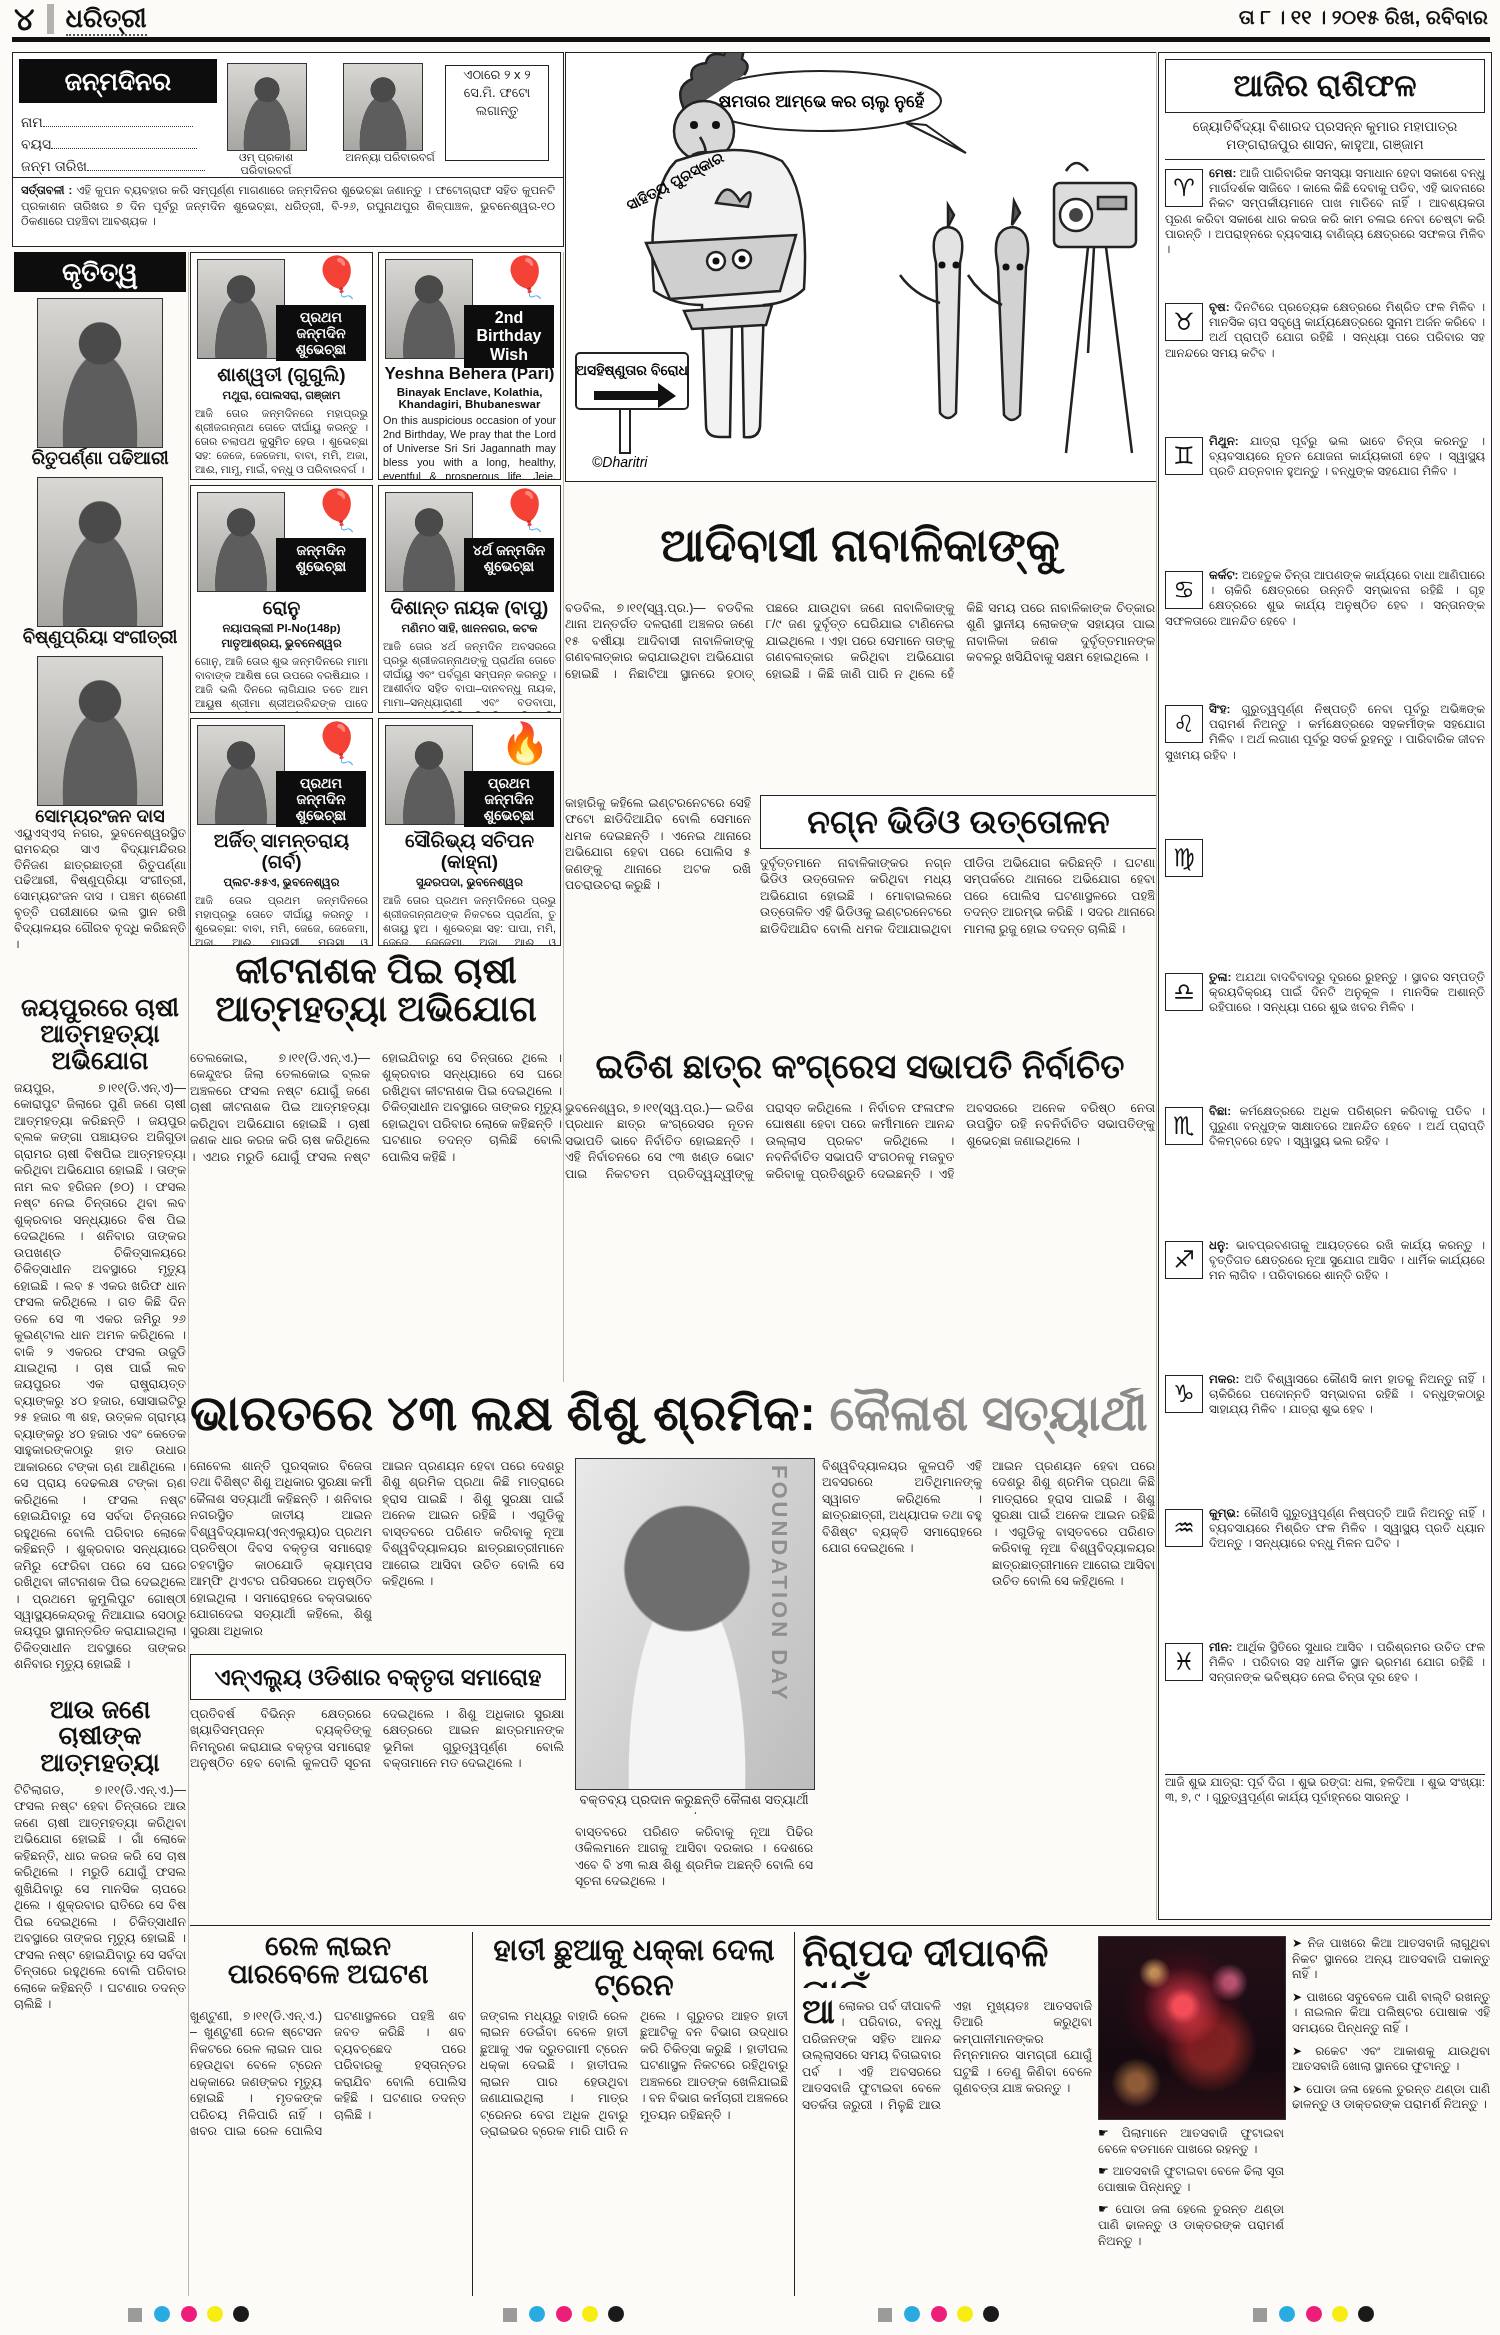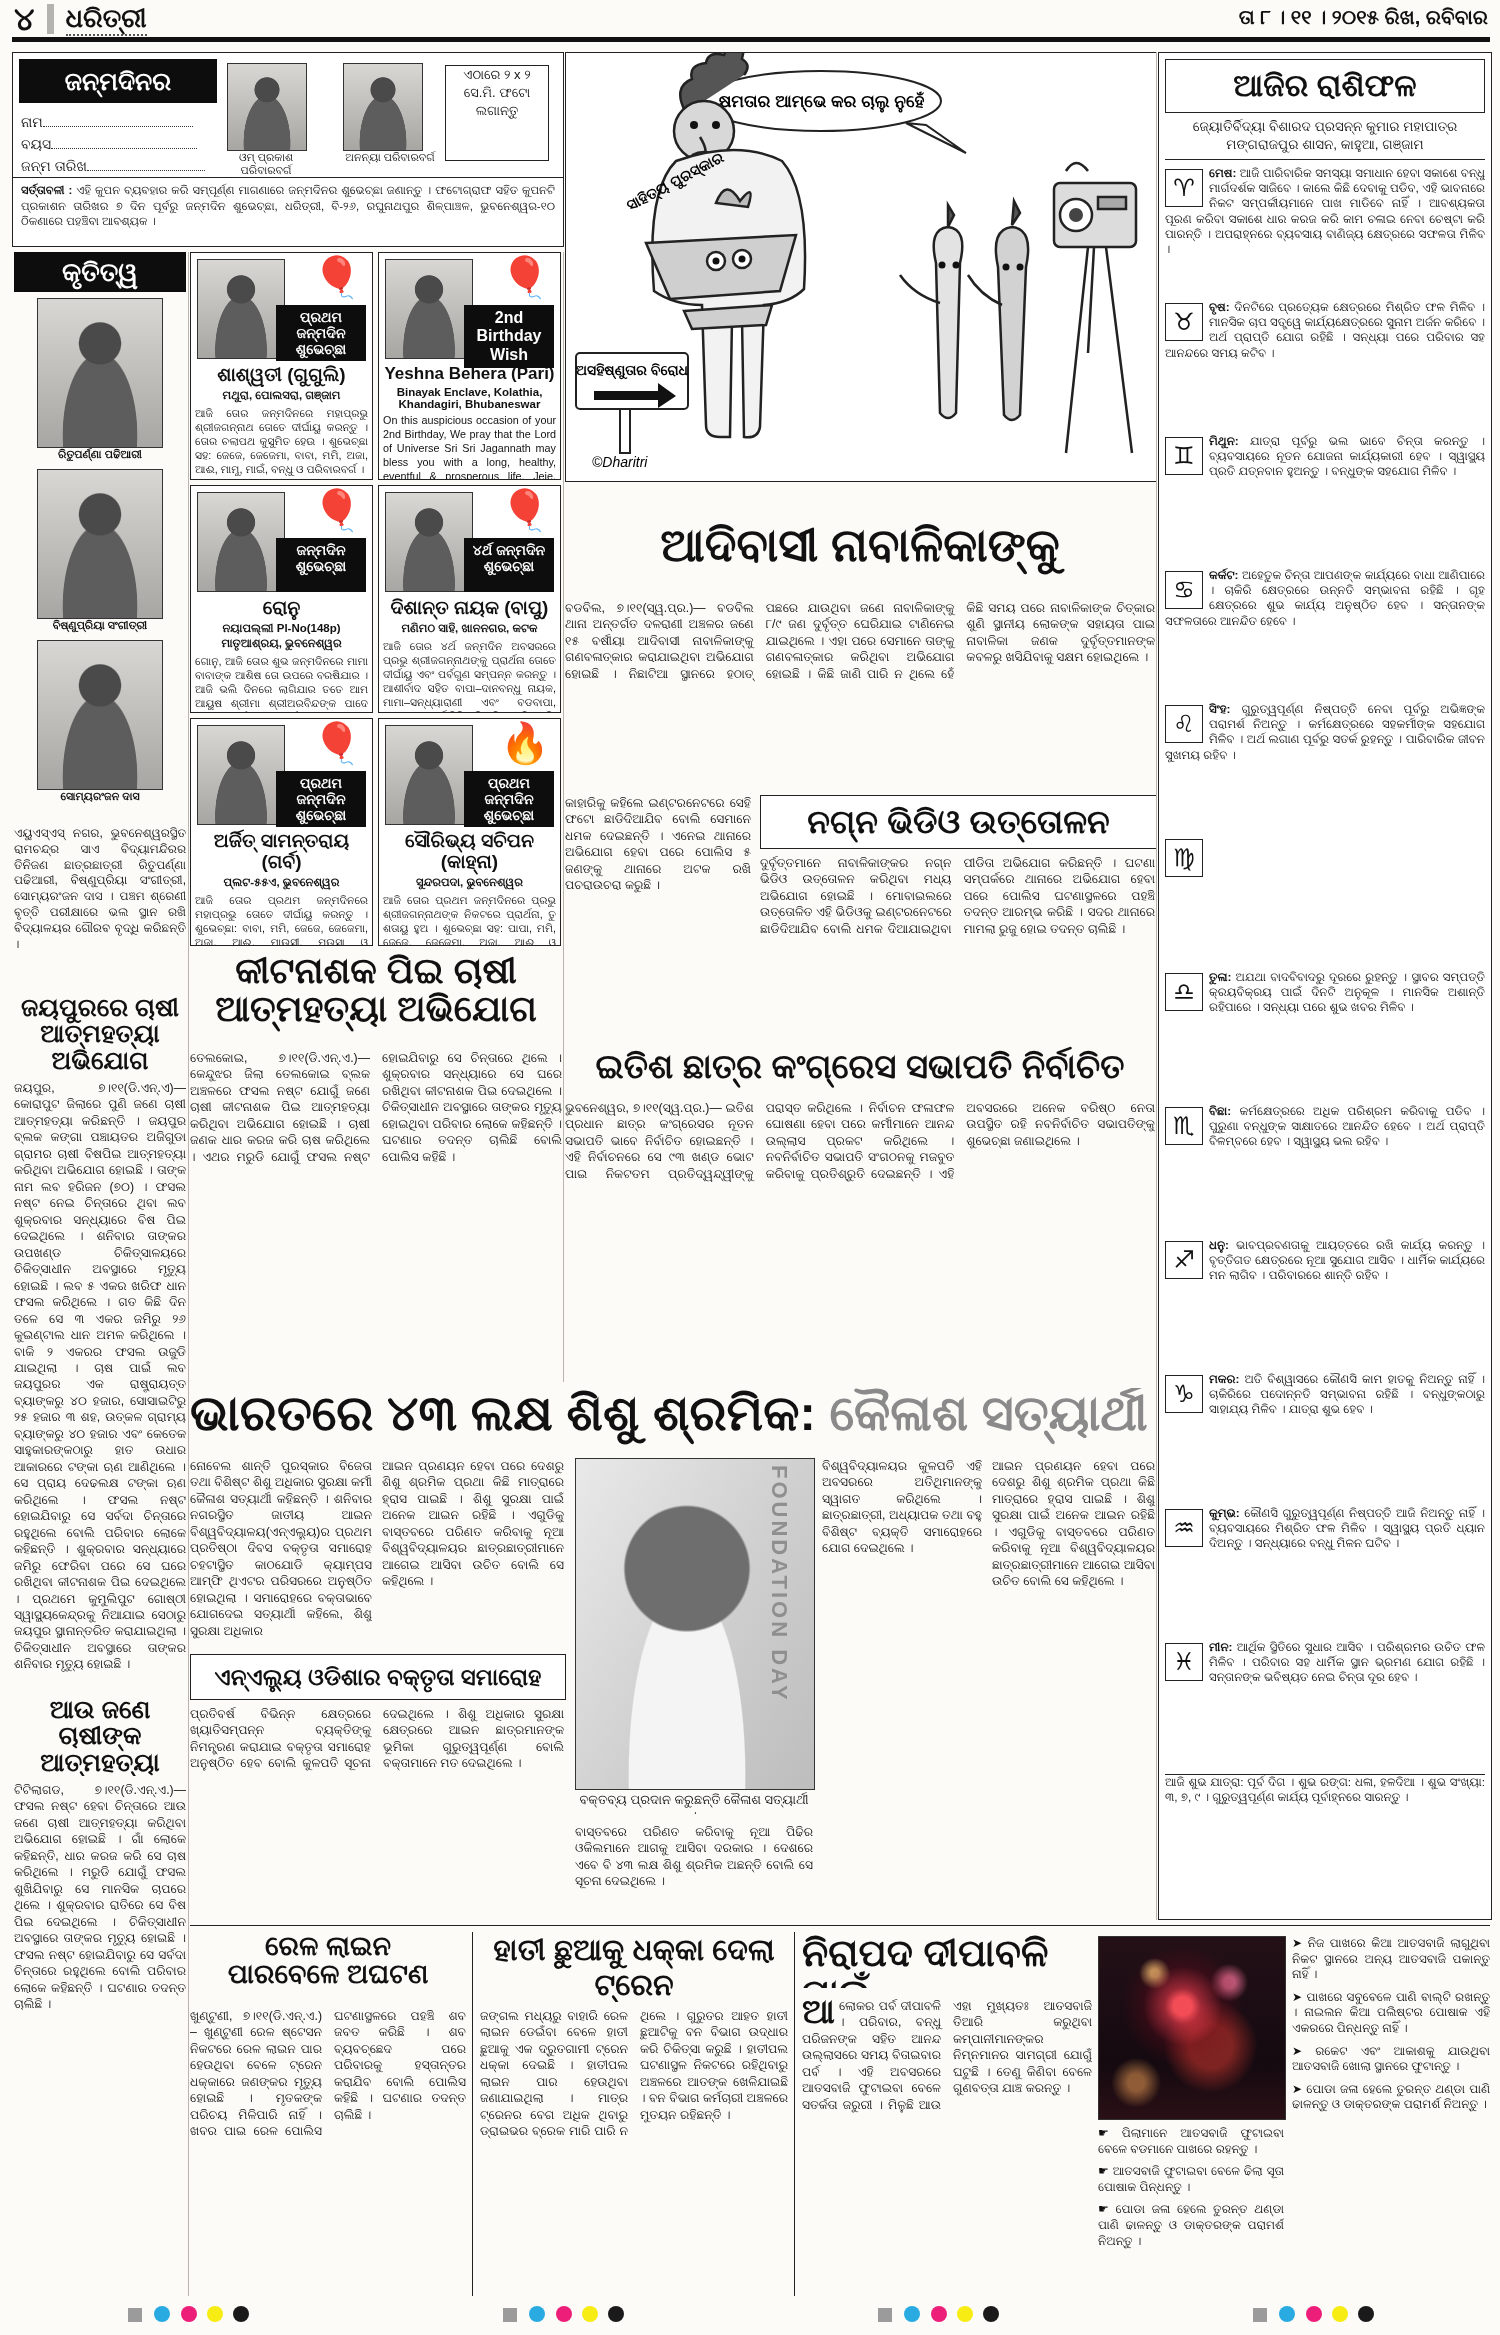--- a/index.html
+++ b/index.html
@@ -17,21 +17,21 @@
   .box{border:1px solid #222;background:#fff;}
   .blackbox{background:#0d0d0d;color:#fff;}
   .body-txt{font-size:12.3px;line-height:1.34;}
   .cols2{column-count:2;column-gap:12px;}
   .cols3{column-count:3;column-gap:12px;}
   .portrait{background:
       radial-gradient(circle at 50% 30%, #4a4a4a 0 17%, rgba(0,0,0,0) 18%),
       radial-gradient(ellipse at 50% 92%, #5d5d5d 0 42%, rgba(0,0,0,0) 43%),
       linear-gradient(#d9d7d3,#a8a6a2);
       border:1px solid #333;}
-  .caption{font-size:11px;font-weight:bold;text-align:center;}
+  .caption{font-size:18px;font-weight:bold;text-align:center;}
   .ad{border:1.5px solid #222;background:#fff;position:relative;overflow:hidden;padding:4px;}
   .ad .photo{position:absolute;left:6px;top:6px;width:86px;height:98px;}
   .ad .balloons{position:absolute;right:10px;top:4px;font-size:40px;color:#b9b7b3;line-height:1;}
   .ad .badge{position:absolute;right:6px;top:52px;width:86px;min-height:46px;
              font-size:14px;font-weight:bold;text-align:center;padding:4px 2px;line-height:1.15;}
   .ad .name{margin-top:108px;font-size:19px;font-weight:bold;text-align:center;line-height:1.1;}
   .ad .addr{font-size:11.5px;text-align:center;font-weight:bold;margin-top:2px;}
   .ad .msg{font-size:10.8px;text-align:justify;line-height:1.3;margin-top:3px;}
   .ad .code{font-size:10.5px;text-align:right;}
   .headline{font-weight:bold;line-height:1.05;}
@@ -350,21 +350,21 @@
   </div>
 
   <div class="abs firephoto" style="left:1098px;top:1936px;width:186px;height:182px;"></div>
   <div class="abs clip" style="left:1098px;top:2126px;width:186px;height:170px;">
     <div class="tip tip2 odia">ପିଲାମାନେ ଆତସବାଜି ଫୁଟାଇବା ବେଳେ ବଡମାନେ ପାଖରେ ରହନ୍ତୁ ।</div>
     <div class="tip tip2 odia">ଆତସବାଜି ଫୁଟାଇବା ବେଳେ ଢିଲା ସୂତା ପୋଷାକ ପିନ୍ଧନ୍ତୁ ।</div>
     <div class="tip tip2 odia">ପୋଡା ଜଳା ହେଲେ ତୁରନ୍ତ ଥଣ୍ଡା ପାଣି ଢାଳନ୍ତୁ ଓ ଡାକ୍ତରଙ୍କ ପରାମର୍ଶ ନିଅନ୍ତୁ ।</div>
   </div>
   <div class="abs clip" style="left:1292px;top:1936px;width:198px;height:360px;">
     <div class="tip odia">ନିଜ ପାଖରେ କିଆ ଆତସବାଜି ଲାଗୁଥିବା ନିକଟ ସ୍ଥାନରେ ଅନ୍ୟ ଆତସବାଜି ପକାନ୍ତୁ ନାହିଁ ।</div>
-    <div class="tip odia">ପାଖରେ ସବୁବେଳେ ପାଣି ବାଲ୍ଟି ରଖନ୍ତୁ । ନାଇଲନ କିଆ ପଲିଷ୍ଟର ପୋଷାକ ଏହି ଏକରରେ ପିନ୍ଧନ୍ତୁ ନାହିଁ ।</div>
+    <div class="tip odia">ପାଖରେ ସବୁବେଳେ ପାଣି ବାଲ୍ଟି ରଖନ୍ତୁ । ନାଇଲନ କିଆ ପଲିଷ୍ଟର ପୋଷାକ ଏହି ସମୟରେ ପିନ୍ଧନ୍ତୁ ନାହିଁ ।</div>
     <div class="tip odia">ରକେଟ ଏବଂ ଆକାଶକୁ ଯାଉଥିବା ଆତସବାଜି ଖୋଲା ସ୍ଥାନରେ ଫୁଟାନ୍ତୁ ।</div>
     <div class="tip odia">ପୋଡା ଜଳା ହେଲେ ତୁରନ୍ତ ଥଣ୍ଡା ପାଣି ଢାଳନ୍ତୁ ଓ ଡାକ୍ତରଙ୍କ ପରାମର୍ଶ ନିଅନ୍ତୁ ।</div>
   </div>
 
   <div class="vline" style="left:188px;top:252px;height:2044px;"></div>
   <div class="vline" style="left:563px;top:252px;height:1130px;"></div>
   <div class="vline" style="left:1156px;top:52px;height:1868px;"></div>
   <div class="hline" style="left:190px;top:1925px;width:1300px;background:#222;"></div>
 
   <div class="abs" style="left:0;top:2306px;width:1500px;display:flex;justify-content:space-around;align-items:center;">

